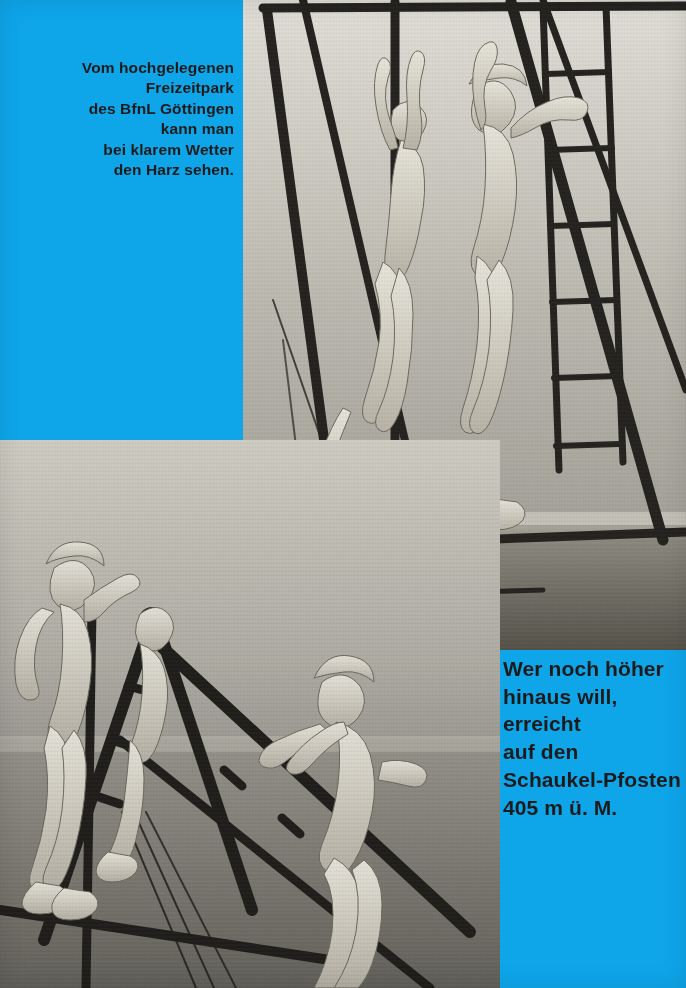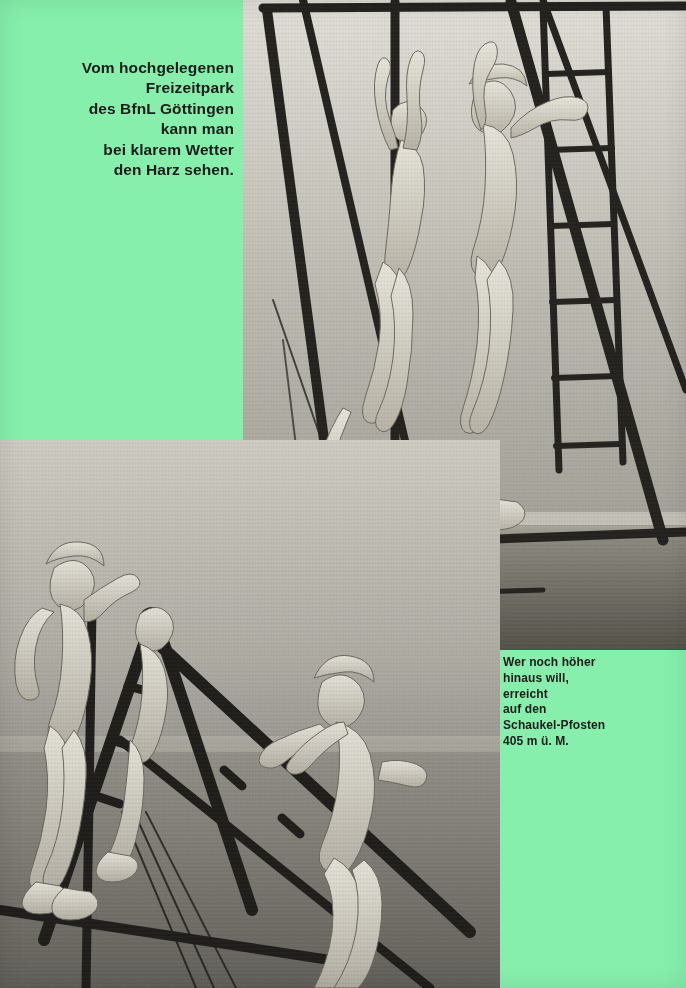--- a/index.html
+++ b/index.html
@@ -11,21 +11,21 @@
     width: 686px;
     height: 988px;
     position: relative;
     overflow: hidden;
     font-family: "Liberation Sans", sans-serif;
   }
 
   .page {
     position: absolute;
     inset: 0;
-    background: #86efac;
+    background: #0ea5e9;
   }
 
   
   .photo {
     position: absolute;
     overflow: hidden;
     background: #8c8c88;
   }
 
   
@@ -102,21 +102,21 @@
     top: 58px;
     width: 226px;
     text-align: right;
     font-size: 15.5px;
   }
   #caption-bottom {
     left: 503px;
     top: 655px;
     width: 180px;
     text-align: left;
-    font-size: 12px;
+    font-size: 21px;
   }
 
   
   .edge-shade {
     position: absolute;
     inset: 0;
     pointer-events: none;
     box-shadow: inset 0 0 26px rgba(0,0,0,0.10);
   }
 </style>

